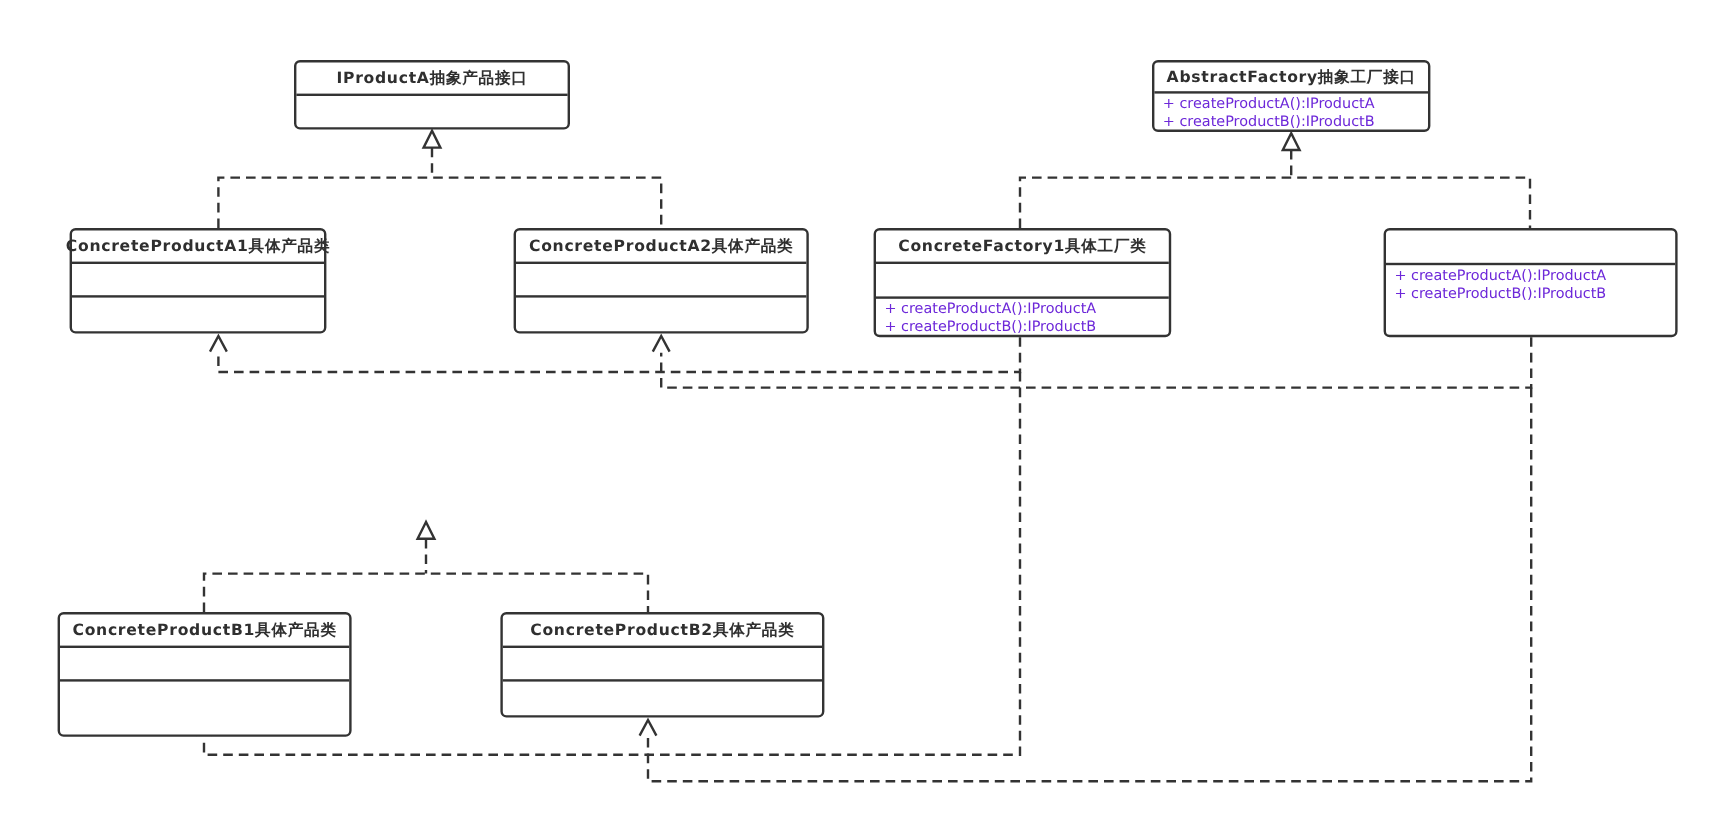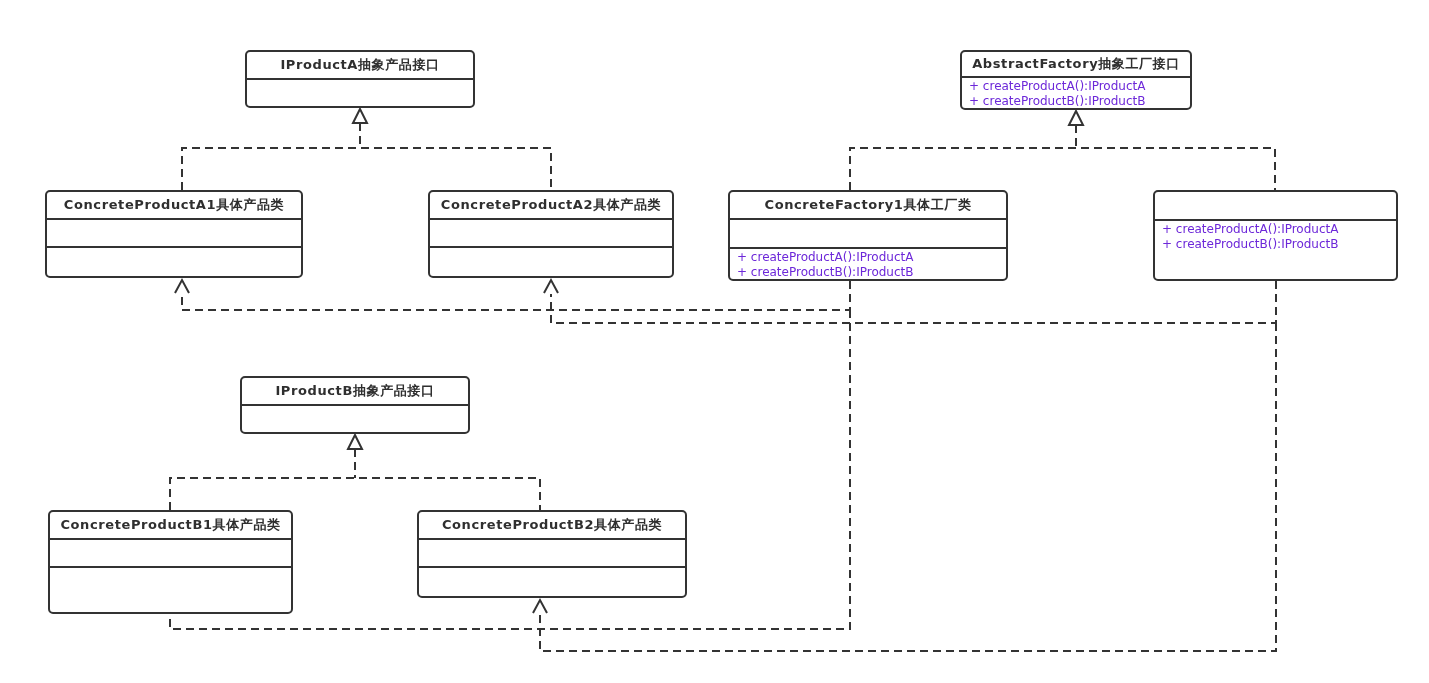--- a/index.html
+++ b/index.html
@@ -127,53 +127,49 @@
   </div>
 
   <div class="uml-class" style="left:960px; top:50px; width:232px; height:60px;">
     <div class="uml-title short">AbstractFactory抽象工厂接口</div>
     <div class="uml-methods">
       <div>+ createProductA():IProductA</div>
       <div>+ createProductB():IProductB</div>
     </div>
   </div>
 
-  <div class="uml-class" style="left:45px; top:190px; width:258px; height:88px;">
+  <div class="uml-class" style="left:58px; top:190px; width:214px; height:88px;">
     <div class="uml-title">ConcreteProductA1具体产品类</div>
     <div class="uml-comp comp-26"></div>
     <div class="uml-comp comp-fill"></div>
   </div>
 
   <div class="uml-class" style="left:428px; top:190px; width:246px; height:88px;">
     <div class="uml-title">ConcreteProductA2具体产品类</div>
     <div class="uml-comp comp-26"></div>
     <div class="uml-comp comp-fill"></div>
   </div>
 
-  <div class="uml-class" style="left:728px; top:190px; width:280px; height:91px;">
+  <div class="uml-class" style="left:728px; top:190px; width:248px; height:91px;">
     <div class="uml-title">ConcreteFactory1具体工厂类</div>
     <div class="uml-comp comp-27"></div>
     <div class="uml-methods">
       <div>+ createProductA():IProductA</div>
       <div>+ createProductB():IProductB</div>
     </div>
   </div>
 
   <div class="uml-class" style="left:1153px; top:190px; width:245px; height:91px;">
     <div class="uml-comp comp-27"></div>
     <div class="uml-methods">
       <div>+ createProductA():IProductA</div>
       <div>+ createProductB():IProductB</div>
     </div>
   </div>
 
-  <div class="uml-class" style="left:240px; top:376px; width:230px; height:58px;">
-    <div class="uml-title">IProductB抽象产品接口</div>
-    <div class="uml-comp comp-fill"></div>
-  </div>
 
   <div class="uml-class" style="left:48px; top:510px; width:245px; height:104px;">
     <div class="uml-title">ConcreteProductB1具体产品类</div>
     <div class="uml-comp comp-26"></div>
     <div class="uml-comp comp-fill"></div>
   </div>
 
   <div class="uml-class" style="left:417px; top:510px; width:270px; height:88px;">
     <div class="uml-title">ConcreteProductB2具体产品类</div>
     <div class="uml-comp comp-26"></div>

